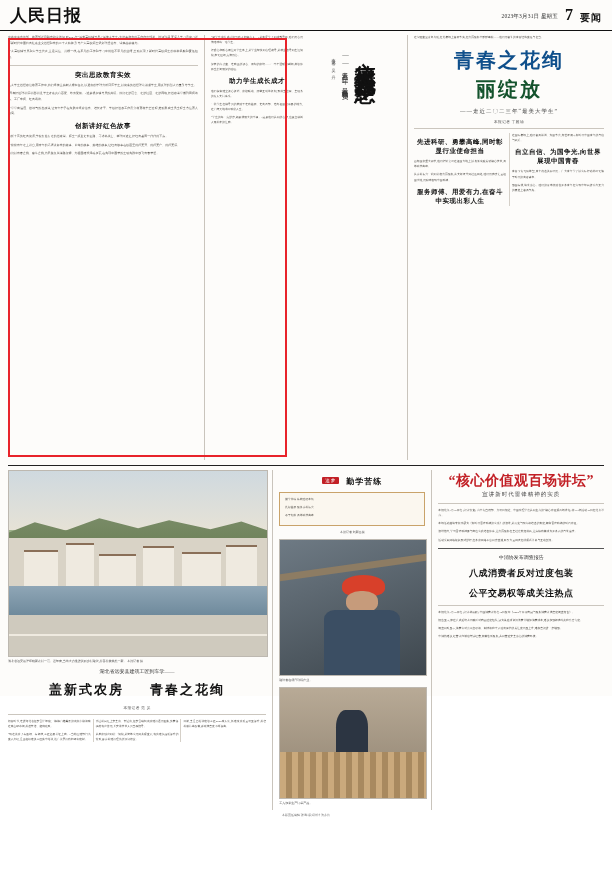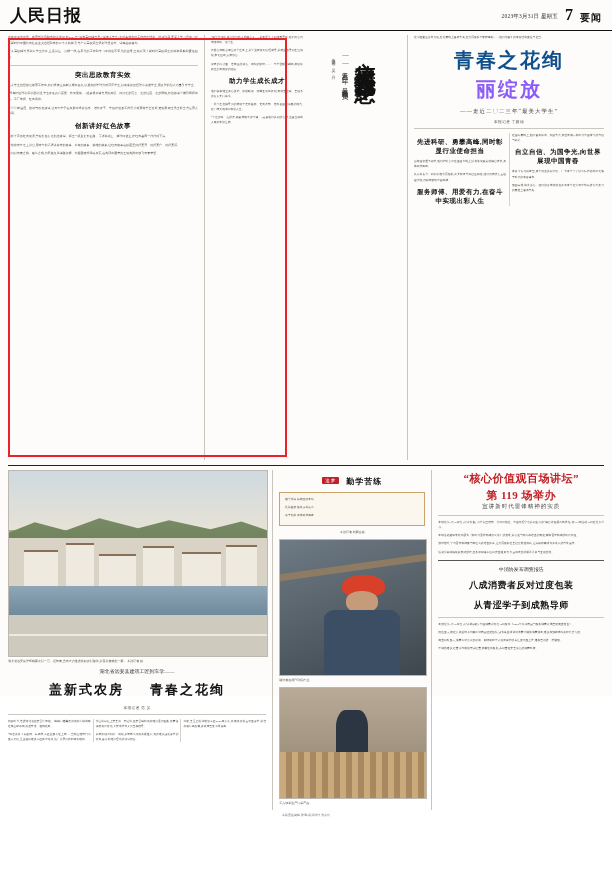--- a/index.html
+++ b/index.html
@@ -115,21 +115,21 @@
     writing-mode:vertical-rl;
     text-orientation:upright;
     font-size:4px;color:#666;letter-spacing:1px;padding-top:10px;
   }
   
   .chead{
     font-size:20px;font-weight:bold;color:#0f4f8b;text-align:center;
     letter-spacing:2px;line-height:1.25;margin:8px 0 4px 0;
   }
   .chead2{
-    font-size:20px;font-weight:bold;color:#8b5cf6;text-align:center;
+    font-size:20px;font-weight:bold;color:#14532d;text-align:center;
     letter-spacing:2px;line-height:1.25;margin:0 0 6px 0;
   }
   .csub{font-size:5.5px;color:#444;text-align:center;letter-spacing:1px;margin-bottom:5px;}
   .two-col{column-count:2;column-gap:6px;column-rule:0.6px solid #d5d0c8;}
   .three-col{column-count:3;column-gap:5px;column-rule:0.6px solid #d5d0c8;}
   
   .divider-strong{
     border-top:1.6px solid #222;margin:5px 0 4px 0;
   }
   .bottom-area{display:flex;gap:6px;}
@@ -145,21 +145,21 @@
   }
   .photo-village{height:185px;}
   .photo-worker{height:135px;}
   .photo-worker2{height:110px;}
   .cap{font-size:3px;color:#555;margin:2px 0 4px 0;line-height:1.6;text-align:justify;}
   .bhead{
     font-size:13px;font-weight:bold;color:#111;text-align:center;letter-spacing:2px;margin:6px 0 4px 0;
   }
   .bkicker{font-size:5px;color:#333;text-align:center;margin:4px 0 1px 0;}
   .redhead{
-    font-size:11px;font-weight:bold;color:#c22026;text-align:center;line-height:1.5;letter-spacing:.5px;
+    font-size:14px;font-weight:bold;color:#c22026;text-align:center;line-height:1.5;letter-spacing:.5px;
   }
   .redhead2{
     font-size:9px;font-weight:bold;color:#111;text-align:center;line-height:1.5;letter-spacing:.5px;margin-top:7px;
   }
   .box-note{
     border:0.7px solid #c9a36a;
     background:#fbf7ef;
     padding:4px 5px;
     margin:4px 0;
   }
@@ -326,31 +326,30 @@
           <div class="w2-person"></div>
           <div class="w2-pipes"></div>
         </div>
         <div class="cap">工人加紧生产订单产品。</div>
       </div>
 
       <div class="vline"></div>
 
       <div class="b-right">
         <div class="redhead">“核心价值观百场讲坛”</div>
-        <div class="redhead">第 119 场举办</div>
         <div class="csub">宣讲新时代雷锋精神的实质</div>
         <div class="hr-thin"></div>
         <p class="tx s">本报北京3月30日电 (记者张贺) 由中央宣传部、光明日报社、中国伦理学会共同主办的“核心价值观百场讲坛”第119场活动30日在北京举办。</p>
         <p class="tx s">本场活动邀请专家作题为《新时代雷锋精神的实质》的演讲,从历史与现实相结合的角度,阐释雷锋精神的时代价值。</p>
         <p class="tx s">演讲指出,学习雷锋精神要与岗位实践结合起来,让志愿服务在全社会蔚然成风,让崇德向善成为更多人的自觉追求。</p>
         <p class="tx s">活动采取网络视频形式进行,在多家网络平台同步直播,吸引大量网友在线观看并参与互动交流。</p>
         <div class="hr-dark"></div>
         <div class="bkicker">中消协发布调查报告</div>
         <div class="redhead2">八成消费者反对过度包装</div>
-        <div class="redhead2">从青涩学子到成熟导师</div>
+        <div class="redhead2">公平交易权等成关注热点</div>
         <div class="hr-thin"></div>
         <p class="tx s">本报北京3月30日电 (记者林丽鹂) 中国消费者协会30日发布《2022年百项商品与服务消费者满意度调查报告》。</p>
         <p class="tx s">报告显示,超过八成受访者明确反对商品过度包装,认为其造成资源浪费并增加消费成本,建议加强标准约束和监管力度。</p>
         <p class="tx s">调查同时显示,消费者对公平交易权、知情权和个人信息保护的关注度明显上升,维权意识进一步增强。</p>
         <p class="tx s">中消协建议,经营者应诚信守法经营,完善售后服务,共同营造安全放心的消费环境。</p>
       </div>
     </div>
 
     <div class="footer-note">本版责任编辑 张 晔 版式设计 沈亦伶</div>
   </div>

